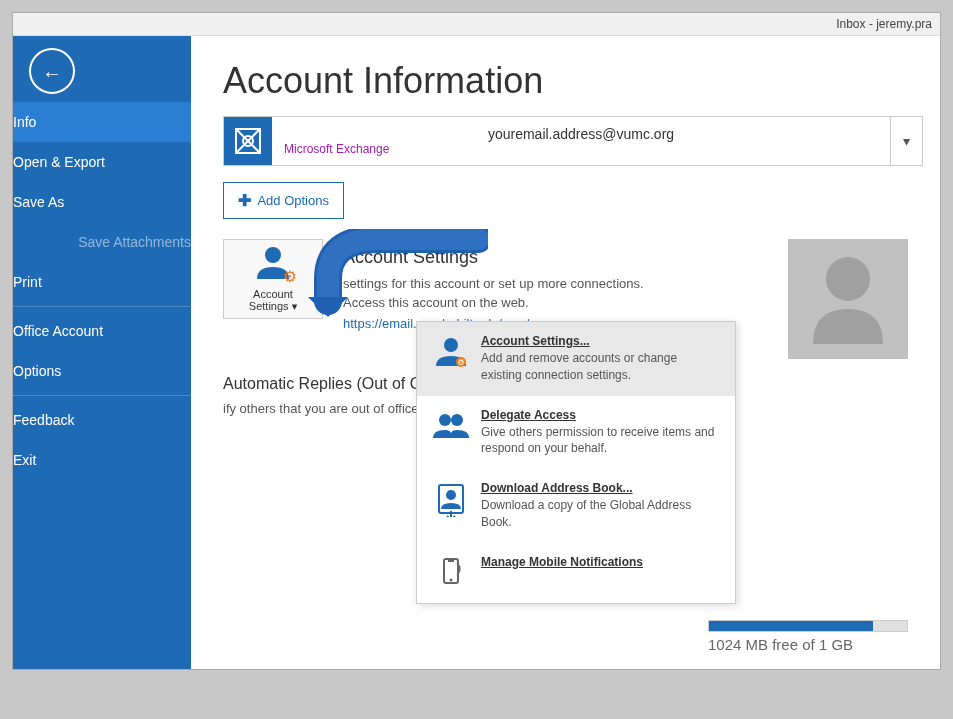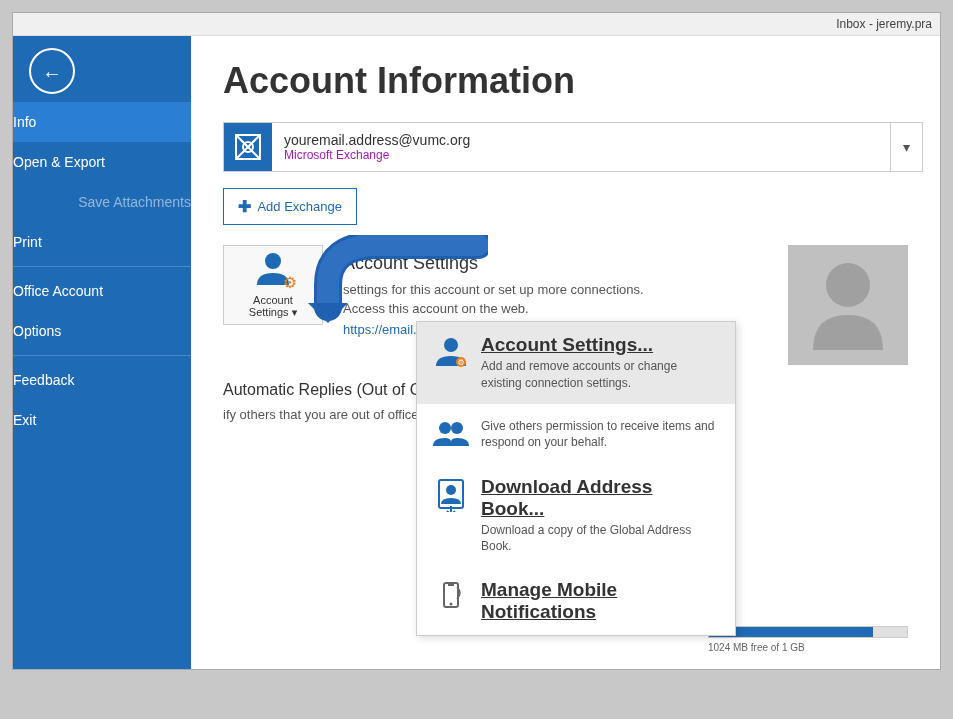--- a/index.html
+++ b/index.html
@@ -18,27 +18,27 @@
     
     .nav-item { padding: 12px 0; color: white; font-size: 14px; cursor: pointer; }
     .nav-item.active { background: #2a7fd4; }
     .nav-item.disabled { color: rgba(255,255,255,0.5); cursor: default; text-align: right; }
     
     
     .main-content { flex: 1; background: white; padding: 0; overflow: hidden; position: relative; }
     
     .main-inner { padding: 24px 32px; }
     
-    .page-title { font-size: 36px; font-weight: 700; color: #333; margin-bottom: 20px; }
+    .page-title { font-size: 36px; font-weight: 400; color: #333; margin-bottom: 14px; }
     
     
     .account-selector { display: flex; align-items: center; border: 1px solid #ccc; background: white; margin-bottom: 16px; width: 700px; }
     .account-icon { width: 48px; height: 48px; background: #1e6ab4; display: flex; align-items: center; justify-content: center; flex-shrink: 0; }
     .account-info { flex: 1; padding: 8px 12px; }
-    .account-email { font-size: 14px; color: #333; }
+    .account-email { font-size: 14px; color: #333; text-align: center; }
     .account-type { font-size: 12px; color: #a21caf; }
     .account-dropdown-btn { width: 32px; height: 48px; border: none; background: transparent; cursor: pointer; font-size: 14px; color: #555; display: flex; align-items: center; justify-content: center; border-left: 1px solid #ccc; }
     
     
     .add-account-btn { display: flex; align-items: center; gap: 6px; border: 1px solid #1e6ab4; background: white; color: #1e6ab4; padding: 8px 14px; font-size: 13px; cursor: pointer; margin-bottom: 20px; }
     
     
     .settings-section { display: flex; gap: 20px; position: relative; }
     
     .account-settings-btn { display: flex; flex-direction: column; align-items: center; justify-content: center; width: 100px; height: 80px; border: 1px solid #ccc; background: #f8f8f8; cursor: pointer; padding: 8px; }
@@ -52,30 +52,30 @@
     
     .profile-pic { width: 120px; height: 120px; background: #c0c0c0; display: flex; align-items: center; justify-content: center; flex-shrink: 0; margin-left: 20px; }
     
     
     .dropdown-menu { position: absolute; top: 285px; left: 225px; width: 320px; background: white; border: 1px solid #ccc; box-shadow: 2px 2px 8px rgba(0,0,0,0.15); z-index: 100; }
     
     .dropdown-item { display: flex; align-items: flex-start; padding: 12px 16px; gap: 12px; cursor: pointer; }
     .dropdown-item.highlighted { background: #e8e8e8; }
     .dropdown-item-icon { width: 36px; height: 36px; flex-shrink: 0; display: flex; align-items: center; justify-content: center; }
     .dropdown-item-content { flex: 1; }
-    .dropdown-item-title { font-size: 19px; font-weight: bold; color: #333; text-decoration: underline; }
+    .dropdown-item-title { font-size: 12px; font-weight: bold; color: #333; text-decoration: underline; }
     .dropdown-item-desc { font-size: 12px; color: #555; margin-top: 2px; line-height: 1.4; }
     
     
     .bottom-section { margin-top: 20px; }
     .section-title { font-size: 16px; color: #333; margin-bottom: 8px; }
     .section-desc { font-size: 13px; color: #555; margin-bottom: 8px; }
     .storage-bar-container { width: 200px; height: 12px; background: #e0e0e0; border: 1px solid #ccc; }
     .storage-bar-fill { height: 100%; background: #1e6ab4; width: 83%; }
-    .storage-text { font-size: 10px; color: #666; margin-top: 4px; }
+    .storage-text { font-size: 15px; color: #666; margin-top: 4px; }
     
     
     .nav-divider { height: 1px; background: rgba(255,255,255,0.2); margin: 4px 0; }
 
     
     .blue-arrow-svg { position: absolute; top: -10px; left: 45px; pointer-events: none; z-index: 50; }
   </style>
 </head>
 <body>
 
@@ -90,20 +90,23 @@
     <div class="sidebar">
       <button class="back-btn">
         <span>←</span>
       </button>
 
       <div class="nav-item active">
         <span>Info</span>
       </div>
       <div class="nav-item">
         <span>Open &amp; Export</span>
+      </div>
+      <div class="nav-item">
+        <span>Save As</span>
       </div>
       <div class="nav-item disabled">
         <span>Save Attachments</span>
       </div>
       <div class="nav-item">
         <span>Print</span>
       </div>
       <div class="nav-divider"></div>
       <div class="nav-item">
         <span>Office Account</span>
@@ -138,21 +141,21 @@
             <div class="account-email">youremail.address@vumc.org</div>
             <div class="account-type">Microsoft Exchange</div>
           </div>
           <button class="account-dropdown-btn">
             <span>▾</span>
           </button>
         </div>
 
         <button class="add-account-btn">
           <span style="font-size:16px; font-weight:bold; color:#1e6ab4;">✚</span>
-          <span>Add Exchange</span>
+          <span>Add Options</span>
         </button>
 
         <div class="settings-section" style="position:relative;">
 
           <div style="position:relative;">
             <button class="account-settings-btn">
               <div style="position:relative;">
                 
                 <svg width="40" height="36" viewBox="0 0 40 36">
                   <circle cx="20" cy="10" r="8" fill="#1e6ab4"></circle>
@@ -227,20 +230,21 @@
 
         <div class="dropdown-item">
           <div class="dropdown-item-icon">
             <svg width="36" height="36" viewBox="0 0 36 36">
               <circle cx="12" cy="12" r="6" fill="#1e6ab4"></circle>
               <circle cx="24" cy="12" r="6" fill="#1e6ab4"></circle>
               <path d="M0 30 Q0 22 12 22 Q18 22 18 26 Q18 22 24 22 Q36 22 36 30" fill="#1e6ab4"></path>
             </svg>
           </div>
           <div class="dropdown-item-content">
+            <div class="dropdown-item-title">Delegate Access</div>
             <div class="dropdown-item-desc">Give others permission to receive items and respond on your behalf.</div>
           </div>
         </div>
 
         <div class="dropdown-item">
           <div class="dropdown-item-icon">
             <svg width="36" height="36" viewBox="0 0 36 36">
               <rect x="6" y="4" width="24" height="28" rx="2" fill="none" stroke="#1e6ab4" stroke-width="2"></rect>
               <circle cx="18" cy="14" r="5" fill="#1e6ab4"></circle>
               <path d="M8 28 Q8 22 18 22 Q28 22 28 28" fill="#1e6ab4"></path>

